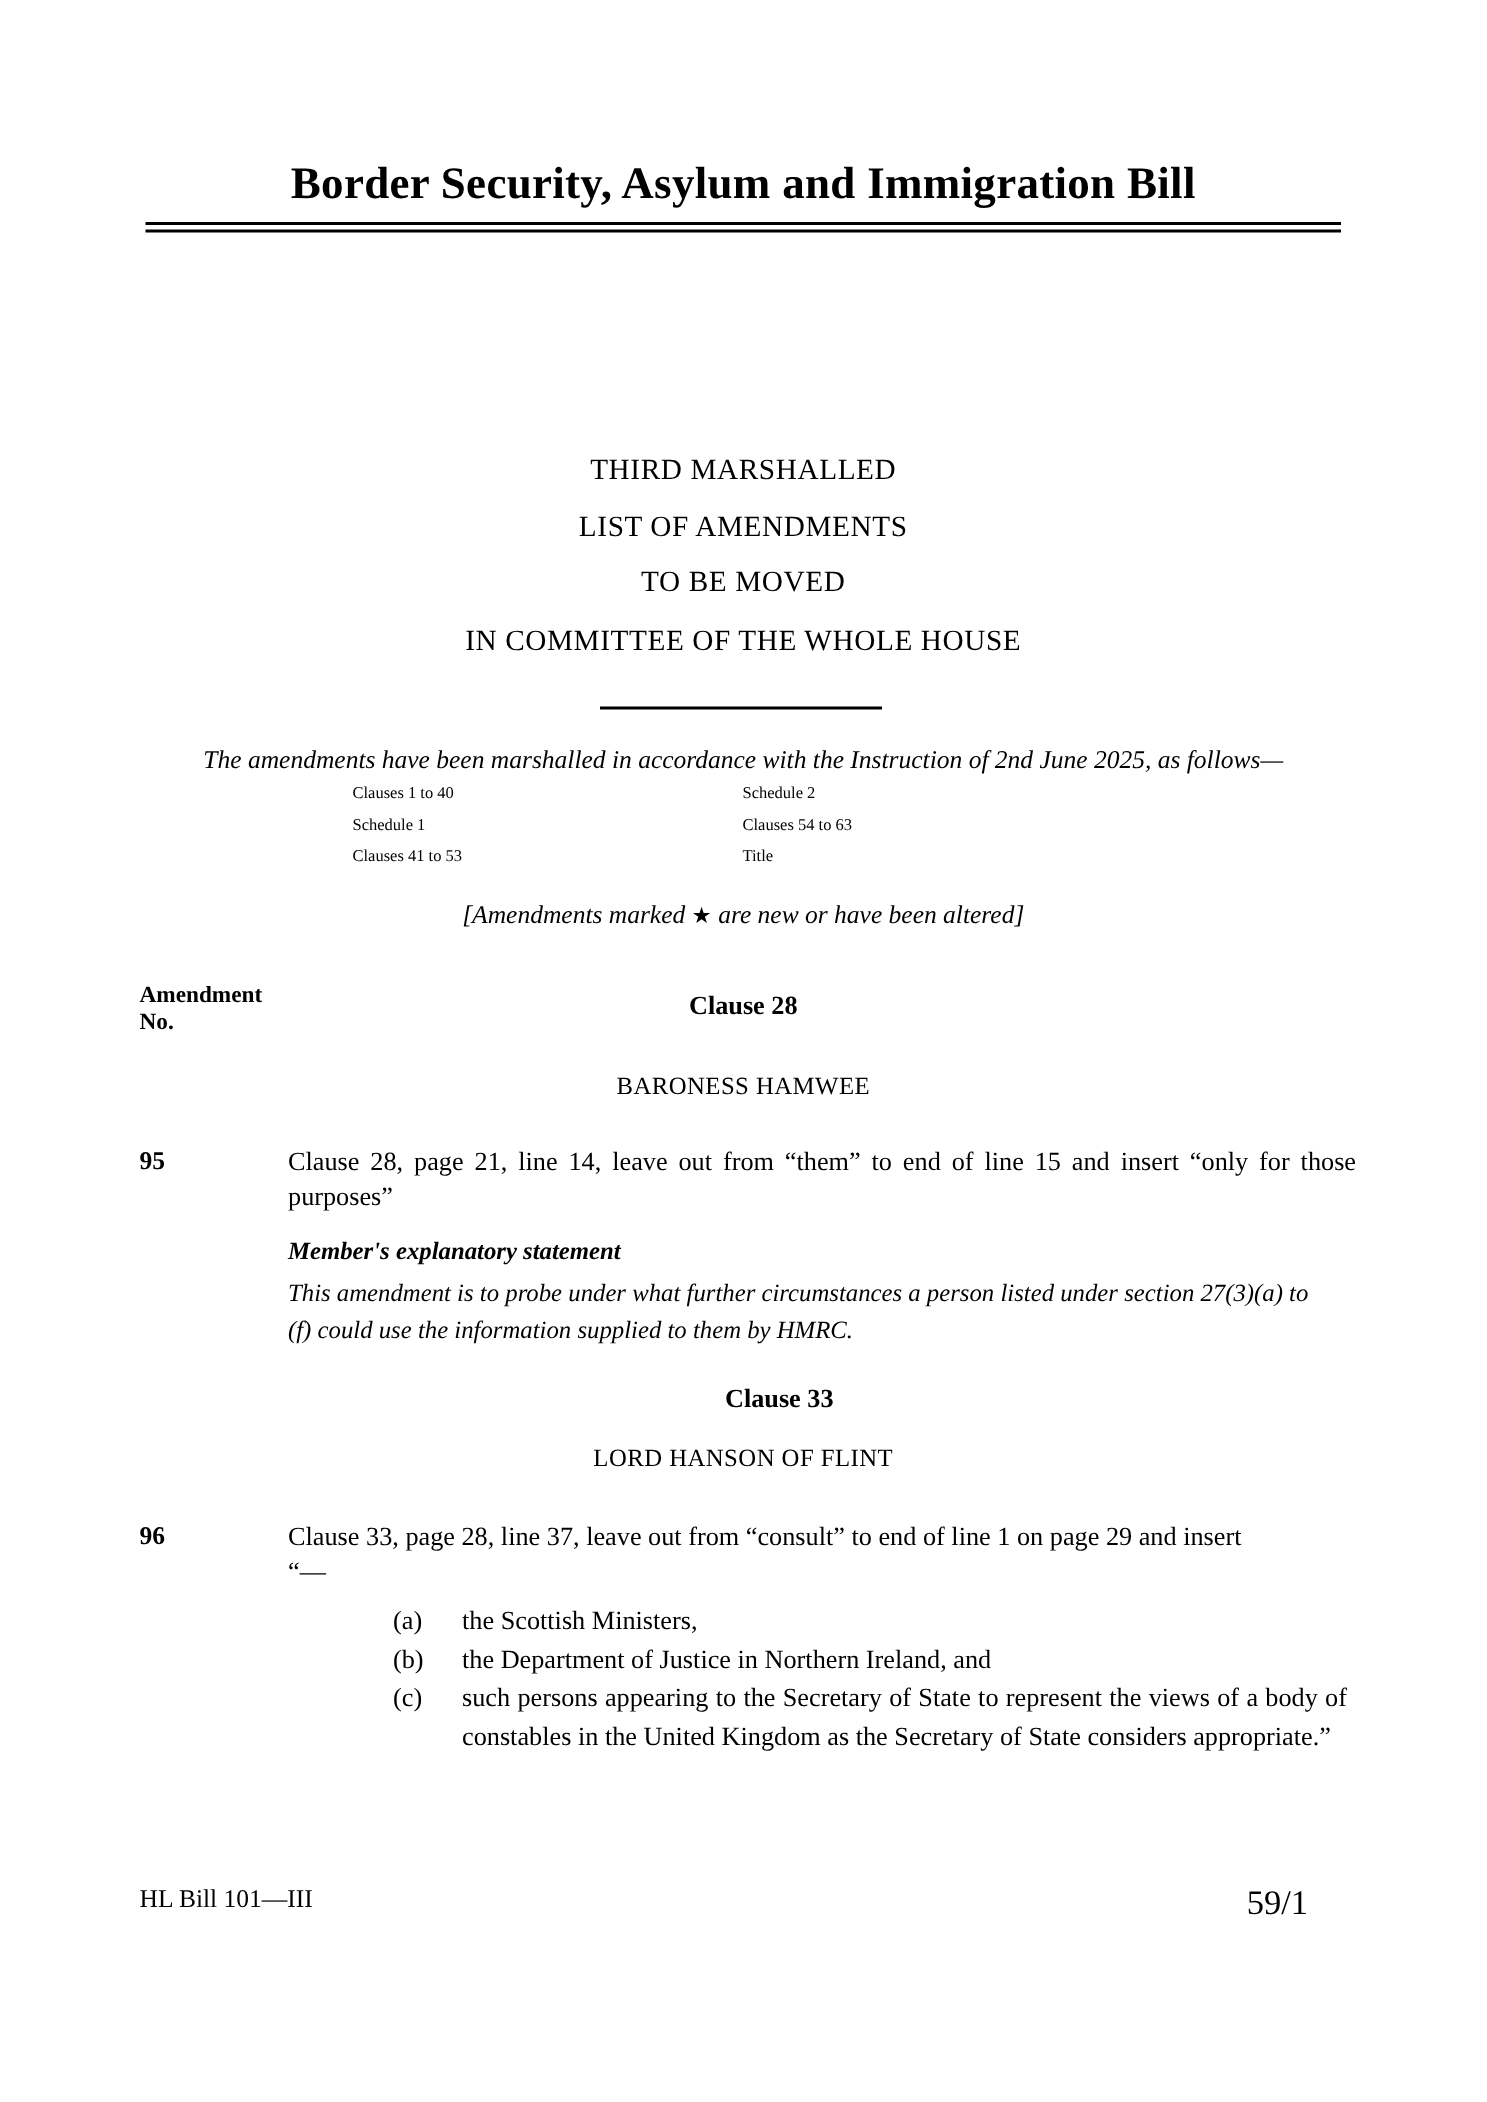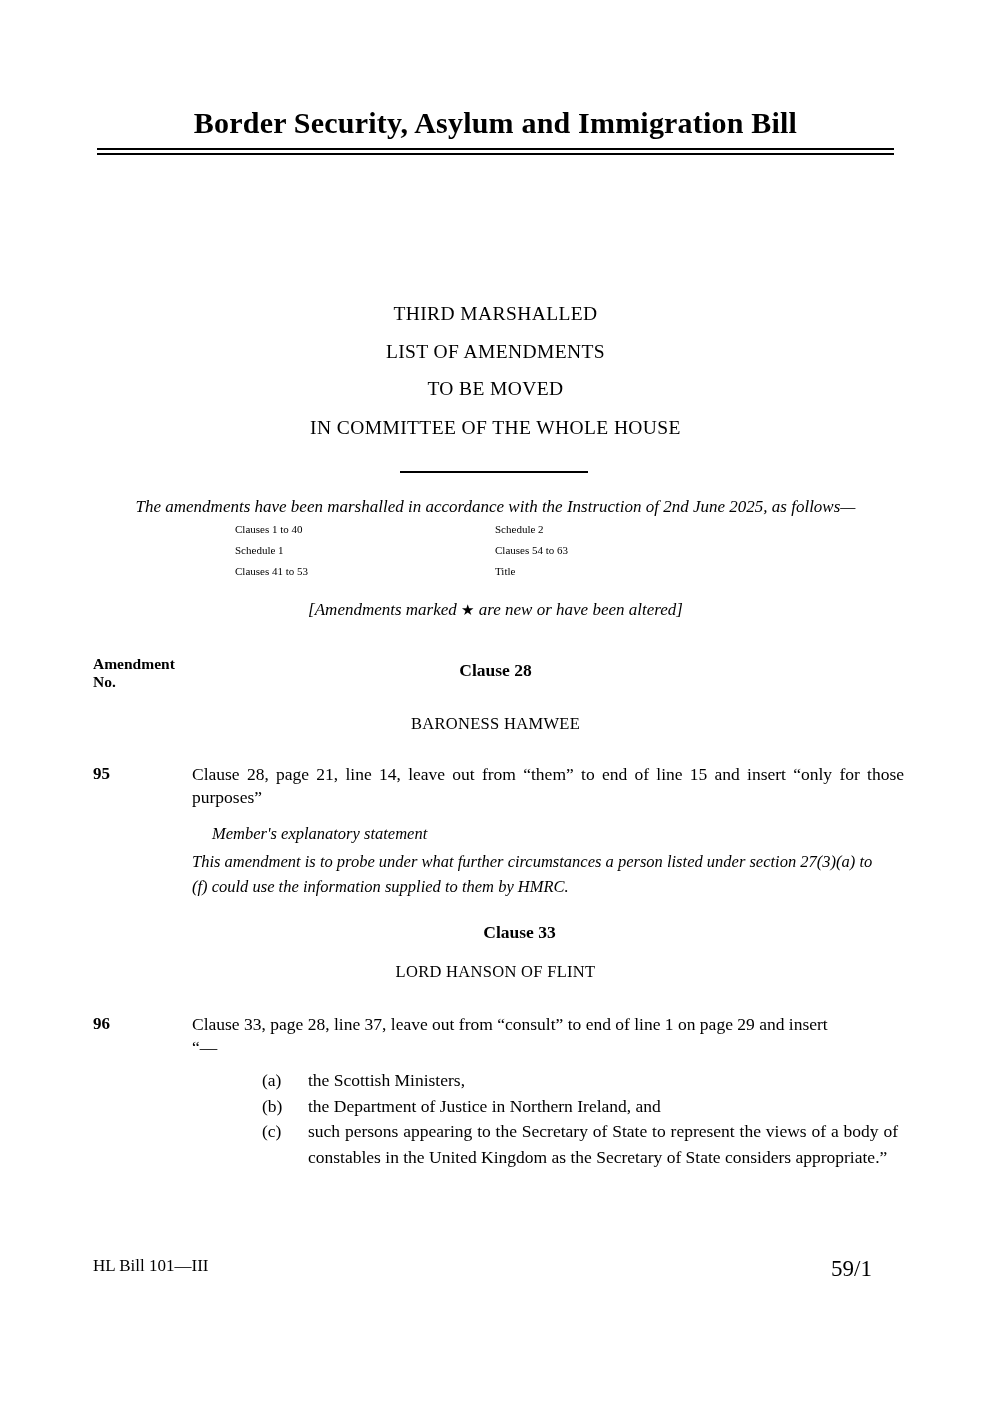--- a/index.html
+++ b/index.html
@@ -83,23 +83,22 @@
     font-size: 17.5px;
     line-height: 23px;
     text-align: justify;
     text-align-last: left;
   }
   .body95 { top: 763px; }
 
   .expl-label {
     top: 824px; left: 192px;
     font-size: 16.5px;
-    font-weight: normal;
-    font-style: italic;
-    margin-left: 20px;
+    font-weight: bold;
+    font-style: italic;
   }
   .expl-text {
     top: 849px; left: 192px; width: 684px;
     font-size: 16.5px;
     font-style: italic;
     line-height: 25px;
   }
 
   .clause33-head { top: 922px; padding-left: 24px; }
   .mover33 { top: 962px; }

